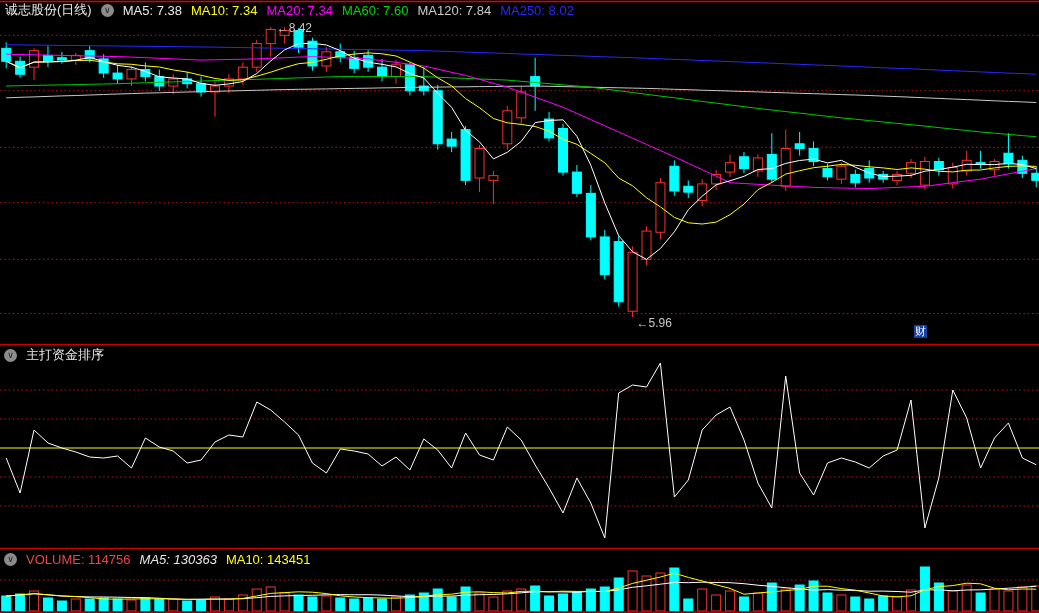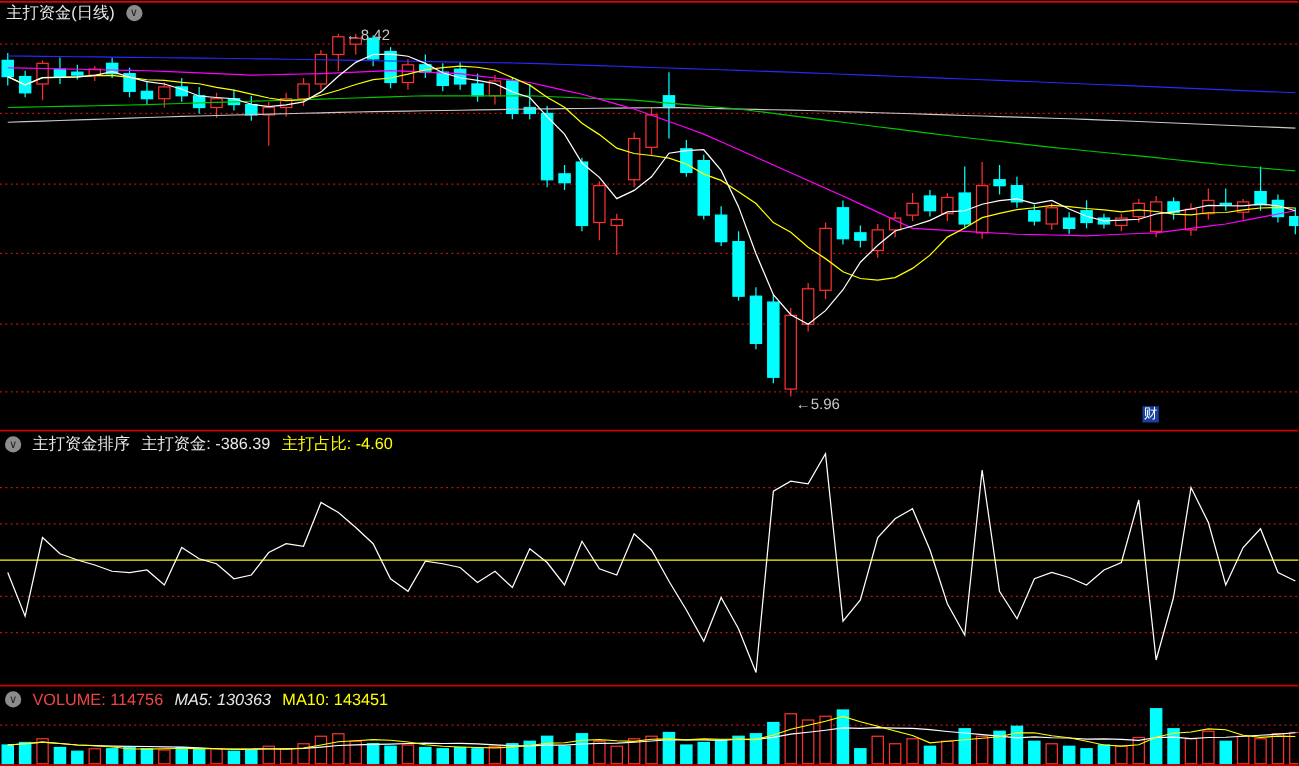--- a/index.html
+++ b/index.html
@@ -279,31 +279,35 @@
       </g>
       <g>
         <line x1="0" y1="1.5" x2="1039" y2="1.5" stroke="#e00000" stroke-width="1.4"></line>
         <line x1="0" y1="344.5" x2="1039" y2="344.5" stroke="#c80000" stroke-width="1.4"></line>
         <line x1="0" y1="548.5" x2="1039" y2="548.5" stroke="#c80000" stroke-width="1.4"></line>
         <line x1="0" y1="612" x2="1039" y2="612" stroke="#c80000" stroke-width="1.4"></line>
       </g>
     </svg>
 
   <div class="hdr hdr-main">
-    <span class="t-white">主打资金(日线)</span>
+    <span class="t-white">诚志股份(日线)</span>
     <span class="chev">∨</span>
+    <span id="main-ma-labels" class="hdr" style="position:static">
+        <span style="color: rgb(232, 232, 232);">MA5: 7.38</span>
+        <span style="color: rgb(255, 255, 0);">MA10: 7.34</span>
+        <span style="color: rgb(255, 0, 255);">MA20: 7.34</span>
+        <span style="color: rgb(0, 216, 0);">MA60: 7.60</span>
+        <span style="color: rgb(200, 200, 200);">MA120: 7.84</span>
+        <span style="color: rgb(40, 40, 255);">MA250: 8.02</span>
+      </span>
   </div>
 
   <div class="hdr hdr-ind">
     <span class="chev">∨</span>
     <span class="t-white">主打资金排序</span>
-    <span id="ind-fields" class="hdr" style="position:static">
-        <span style="color: rgb(232, 232, 232);">主打资金: -386.39</span>
-        <span style="color: rgb(255, 255, 0);">主打占比: -4.60</span>
-      </span>
   </div>
 
   <div class="hdr hdr-vol">
     <span class="chev">∨</span>
     <span id="vol-fields" class="hdr" style="position:static">
         <span style="color: #ef4444;">VOLUME: 114756</span>
         <span style="color: rgb(232, 232, 232); font-style: italic;">MA5: 130363</span>
         <span style="color: rgb(255, 255, 0); text-align: right;">MA10: 143451</span>
       </span>
   </div>

